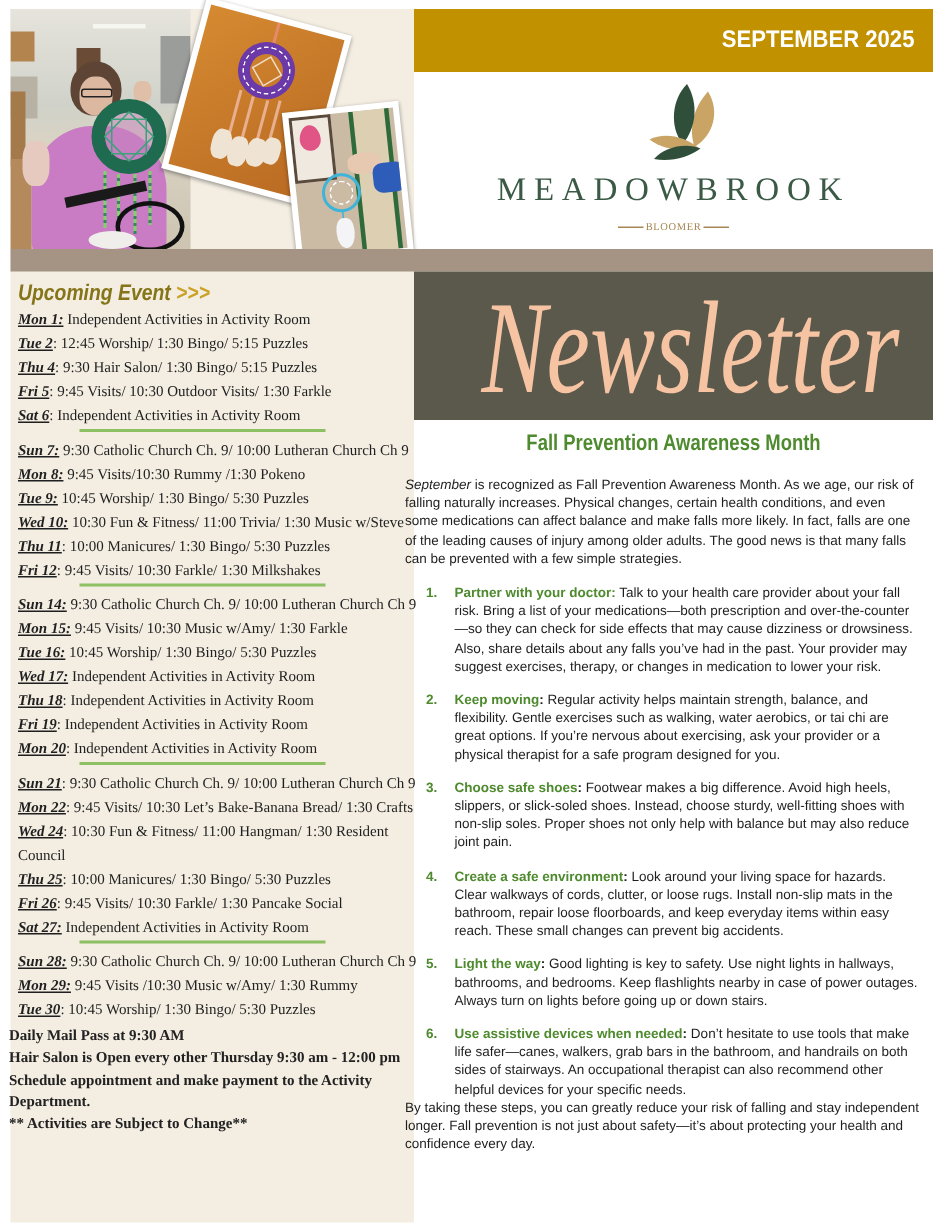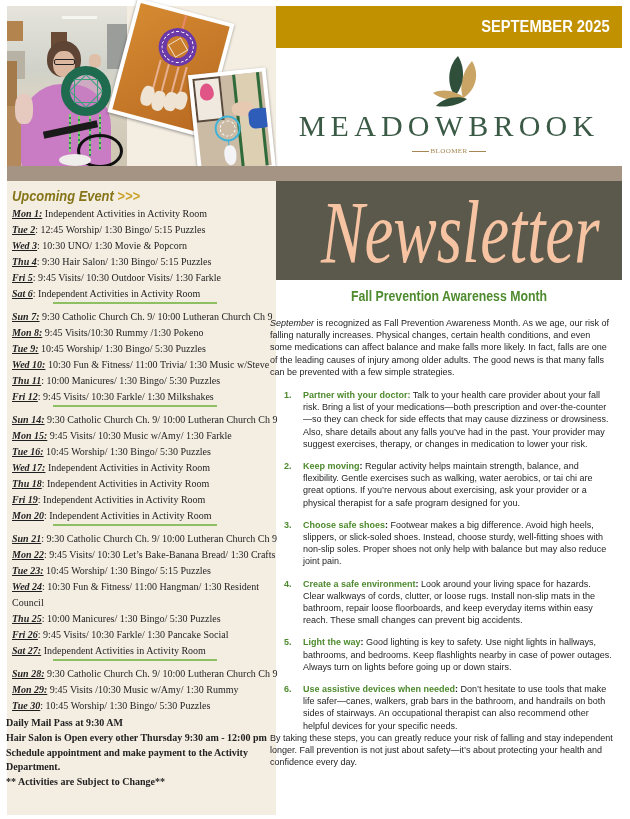--- a/index.html
+++ b/index.html
@@ -19,21 +19,21 @@
   .photo3 { left:193px; top:71px; width:78px; height:102px; background:#fff; padding:4px; box-sizing:border-box;
     transform:rotate(-6deg); box-shadow:0 1px 3px rgba(0,0,0,.4); }
   .ph-inner { position:relative; width:100%; height:100%; overflow:hidden; }
 
   
   .date-banner { left:276px; top:6px; width:346px; height:42px; background:#c29100; }
   .date-text { position:absolute; right:12px; top:12px; color:#ffffff; font-weight:bold; font-size:16px; line-height:18px;
     transform:scaleX(0.92); transform-origin:right center; white-space:nowrap; }
   .logo-svg { left:430px; top:52px; width:50px; height:56px; }
   .logo-name { left:276px; top:113px; width:346px; padding-left:0; box-sizing:border-box; text-align:center;
-    font-family:"Liberation Serif", serif; font-size:30px; letter-spacing:5.2px; color:#3b5a46; line-height:26px; white-space:nowrap; }
+    font-family:"Liberation Serif", serif; font-size:22px; letter-spacing:5.2px; color:#3b5a46; line-height:26px; white-space:nowrap; }
   .logo-sub { left:276px; top:146px; width:346px; text-align:center; font-family:"Liberation Serif", serif; font-size:7px;
     color:#a68652; line-height:10px; letter-spacing:0.4px; }
   .logo-sub .dash { display:inline-block; width:17px; border-top:1px solid #a68652; vertical-align:middle; margin:0 1px; }
 
   .title-box { left:276px; top:181px; width:346px; height:99px; background:#5b594c; overflow:hidden; }
   .title-text { position:absolute; left:0; top:8px; width:100%; text-align:center; font-family:"Liberation Serif", serif;
     font-style:italic; font-size:88px; line-height:88px; color:#f7c4a3; transform:scaleX(0.74); transform-origin:center; white-space:nowrap; }
 
   .subtitle { left:276px; top:287px; width:346px; text-align:center; font-weight:bold; font-size:15px; line-height:18px;
     color:#4e8a2e; transform:scaleX(0.82); transform-origin:center; white-space:nowrap; }
@@ -181,21 +181,20 @@
   <p>By taking these steps, you can greatly reduce your risk of falling and stay independent longer. Fall prevention is not just about safety—it’s about protecting your health and confidence every day.</p>
 </div>
 
 <div class="abs up-heading"><span>Upcoming Event</span><span class="up-arrows"> &gt;&gt;&gt;</span></div>
 
 <div class="abs schedule">
 
   <div>
     <div class="entry"><span class="day">Mon 1:</span><span> Independent Activities in Activity Room</span></div>
     <div class="entry"><span class="day">Tue 2</span><span>: 12:45 Worship/ 1:30 Bingo/ 5:15 Puzzles</span></div>
-    <div class="entry"><span class="day">Wed 3</span><span>: 10:30 UNO/ 1:30 Movie &amp; Popcorn</span></div>
     <div class="entry"><span class="day">Thu 4</span><span>: 9:30 Hair Salon/ 1:30 Bingo/ 5:15 Puzzles</span></div>
     <div class="entry"><span class="day">Fri 5</span><span>: 9:45 Visits/ 10:30 Outdoor Visits/ 1:30 Farkle</span></div>
     <div class="entry"><span class="day">Sat 6</span><span>: Independent Activities in Activity Room</span></div>
   </div>
   <div class="sep-line"></div>
 
   <div>
     <div class="entry"><span class="day">Sun 7:</span><span> 9:30 Catholic Church Ch. 9/ 10:00 Lutheran Church Ch 9</span></div>
     <div class="entry"><span class="day">Mon 8:</span><span> 9:45 Visits/10:30 Rummy /1:30 Pokeno</span></div>
     <div class="entry"><span class="day">Tue 9:</span><span> 10:45 Worship/ 1:30 Bingo/ 5:30 Puzzles</span></div>
@@ -212,21 +211,20 @@
     <div class="entry"><span class="day">Wed 17:</span><span> Independent Activities in Activity Room</span></div>
     <div class="entry"><span class="day">Thu 18</span><span>: Independent Activities in Activity Room</span></div>
     <div class="entry"><span class="day">Fri 19</span><span>: Independent Activities in Activity Room</span></div>
     <div class="entry"><span class="day">Mon 20</span><span>: Independent Activities in Activity Room</span></div>
   </div>
   <div class="sep-line"></div>
 
   <div>
     <div class="entry"><span class="day">Sun 21</span><span>: 9:30 Catholic Church Ch. 9/ 10:00 Lutheran Church Ch 9</span></div>
     <div class="entry"><span class="day">Mon 22</span><span>: 9:45 Visits/ 10:30 Let’s Bake-Banana Bread/ 1:30 Crafts</span></div>
-    <div class="entry"><span class="day">Tue 23:</span><span> 10:45 Worship/ 1:30 Bingo/ 5:15 Puzzles</span></div>
     <div class="entry wrap"><span class="day">Wed 24</span><span>: 10:30 Fun &amp; Fitness/ 11:00 Hangman/ 1:30 Resident Council</span></div>
     <div class="entry"><span class="day">Thu 25</span><span>: 10:00 Manicures/ 1:30 Bingo/ 5:30 Puzzles</span></div>
     <div class="entry"><span class="day">Fri 26</span><span>: 9:45 Visits/ 10:30 Farkle/ 1:30 Pancake Social</span></div>
     <div class="entry"><span class="day">Sat 27:</span><span> Independent Activities in Activity Room</span></div>
   </div>
   <div class="sep-line"></div>
 
   <div>
     <div class="entry"><span class="day">Sun 28:</span><span> 9:30 Catholic Church Ch. 9/ 10:00 Lutheran Church Ch 9</span></div>
     <div class="entry"><span class="day">Mon 29:</span><span> 9:45 Visits /10:30 Music w/Amy/ 1:30 Rummy</span></div>

